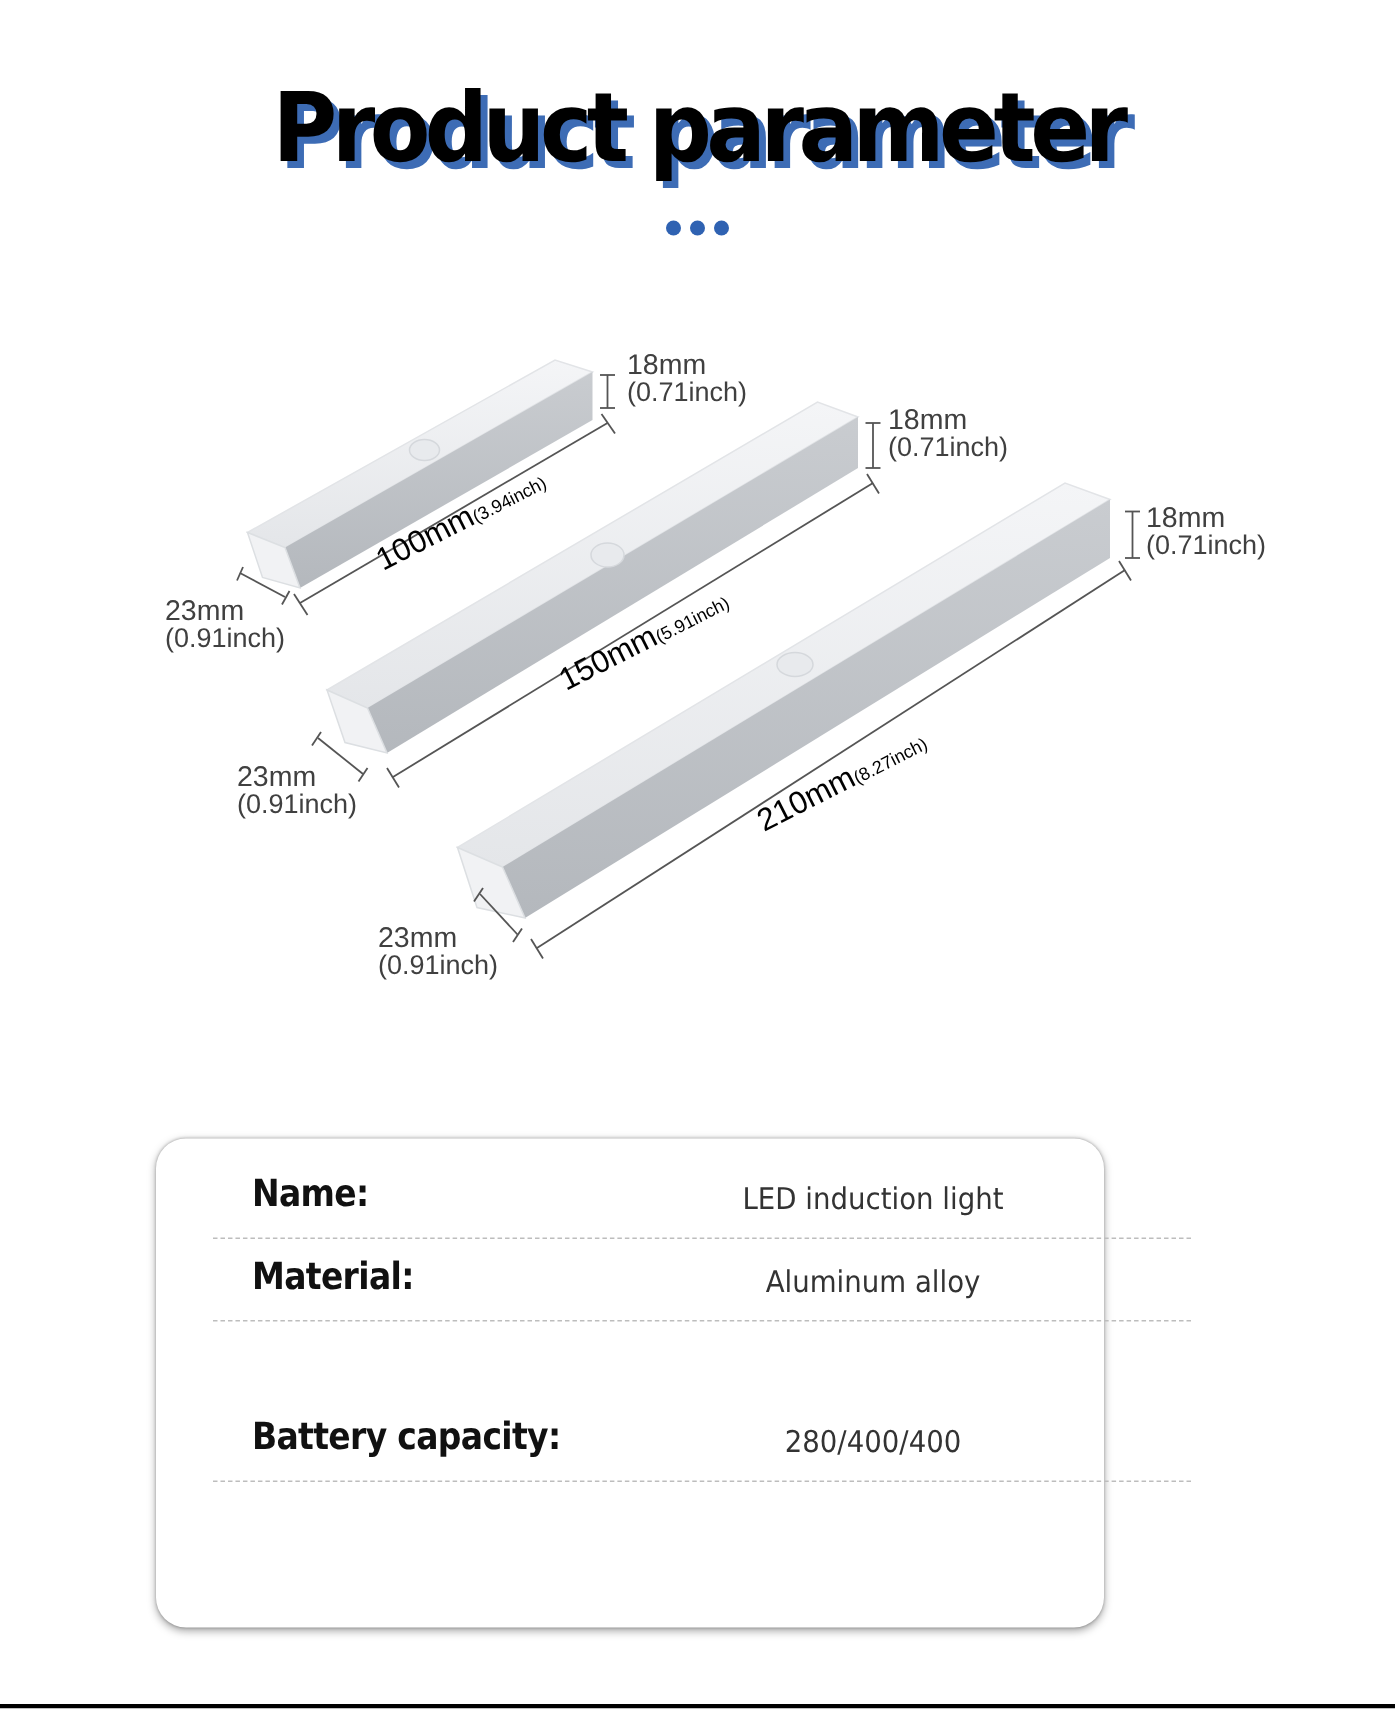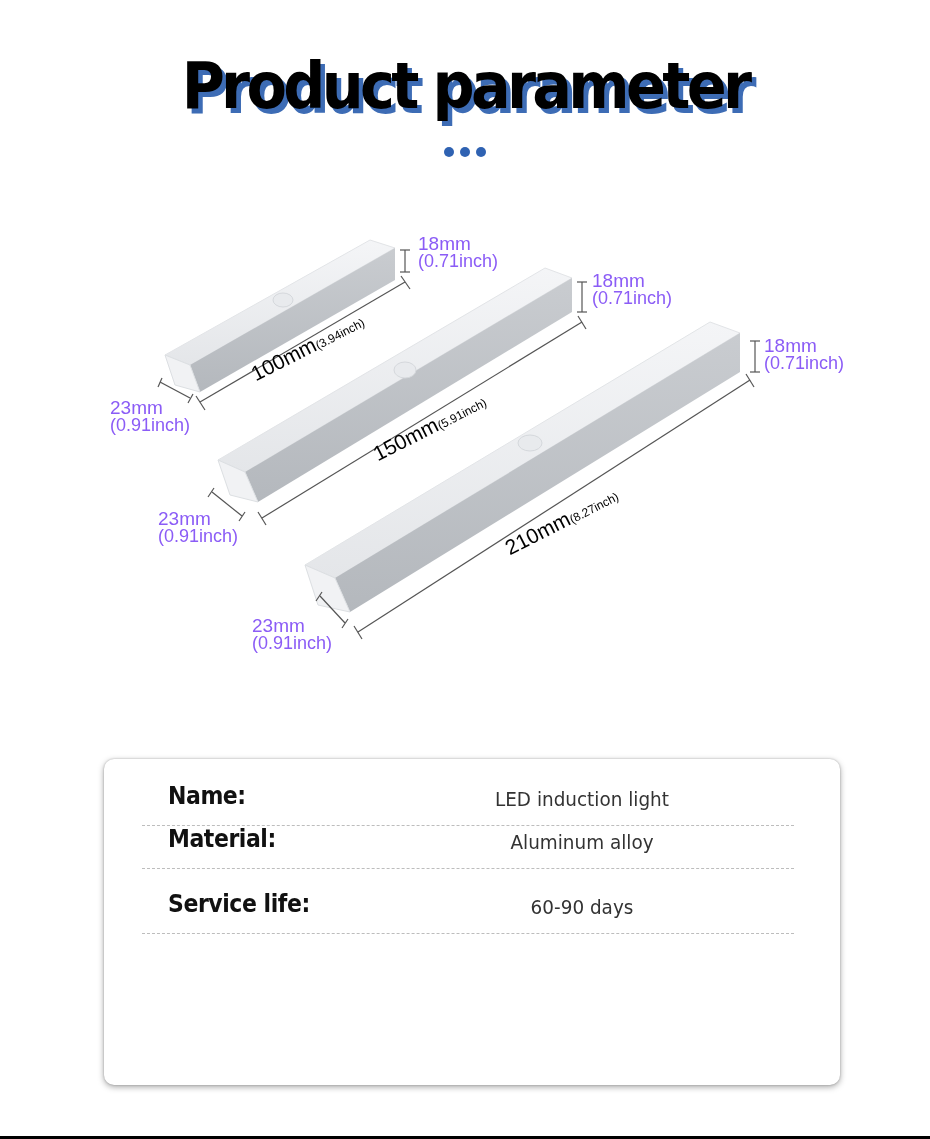--- a/index.html
+++ b/index.html
@@ -13,33 +13,33 @@
     font-family: "DejaVu Sans", sans-serif; font-weight: bold;
     font-size: 64px; letter-spacing: -4px; color: #000;
     text-shadow: 5px 5px 0 #3d6cb5;
     line-height: 80px;
     transform: scaleX(0.92);
   }
   .dots { position: absolute; left: 444px; top: 147px; display: flex; gap: 6px; }
   .dot { width: 10px; height: 10px; border-radius: 50%; background: #2f62b2; }
 
   .diagram { position: absolute; left: 0; top: 220px; width: 930px; height: 440px; }
-  .lbl { position: absolute; color: #8b5cf6; white-space: nowrap; }
+  .lbl { position: absolute; color: #404040; white-space: nowrap; }
   .lbl .mm { font-size: 19px; font-weight: normal; display: block; line-height: 20px; }
   .lbl .inch { font-size: 18px; display: block; line-height: 14px; }
   .len-lbl {
     position: absolute; white-space: nowrap; color: #000; transform-origin: left bottom;
     transform: rotate(-27deg);
   }
   .len-lbl .big { font-size: 21px; }
   .len-lbl .small { font-size: 12px; }
 
   .card {
-    position: absolute; left: 104px; top: 759px; width: 736px; height: 326px;
-    background: #fff; border-radius: 10px;
+    position: absolute; left: 104px; top: 759px; width: 632px; height: 326px;
+    background: #fff; border-radius: 20px;
     box-shadow: 0 2px 6px rgba(0,0,0,0.35), 0 0 2px rgba(0,0,0,0.25);
   }
   .row {
     position: absolute; left: 38px; width: 652px; height: 54px;
     border-bottom: 1px dashed #bdbdbd;
   }
   .row .k {
     position: absolute; left: 26px; top: 10px;
     font-family: "DejaVu Sans", sans-serif; font-weight: bold; font-size: 25px;
     color: #111; letter-spacing: -0.5px; transform: scaleX(0.88); transform-origin: left center;
@@ -164,23 +164,23 @@
   <div class="len-lbl" style="left:512px;top:316px">
     <span class="big">210mm</span><span class="small">(8.27inch)</span>
   </div>
 </div>
 
 <div class="card">
   <div class="row" style="top:12px">
     <span class="k">Name:</span>
     <span class="v">LED induction light</span>
   </div>
-  <div class="row" style="top:55px">
+  <div class="row" style="top:67px">
     <span class="k">Material:</span>
     <span class="v">Aluminum alloy</span>
   </div>
-  <div class="row" style="top:120px">
-    <span class="k">Service life:</span>
-    <span class="v">60-90 days</span>
+  <div class="row" style="top:174px">
+    <span class="k">Battery capacity:</span>
+    <span class="v">280/400/400</span>
   </div>
 </div>
 
 <div class="bottom-line"></div>
 
 </body></html>

